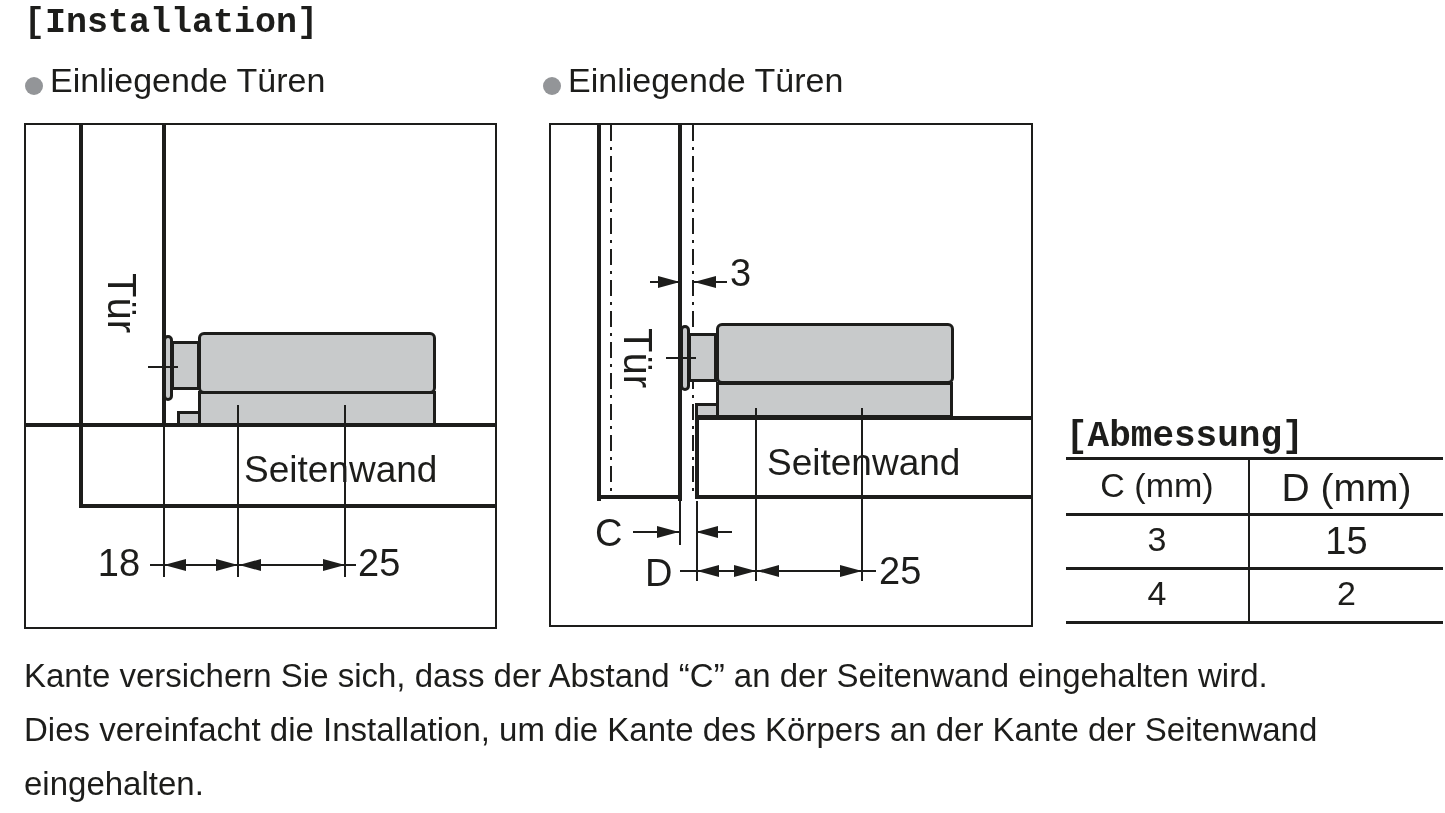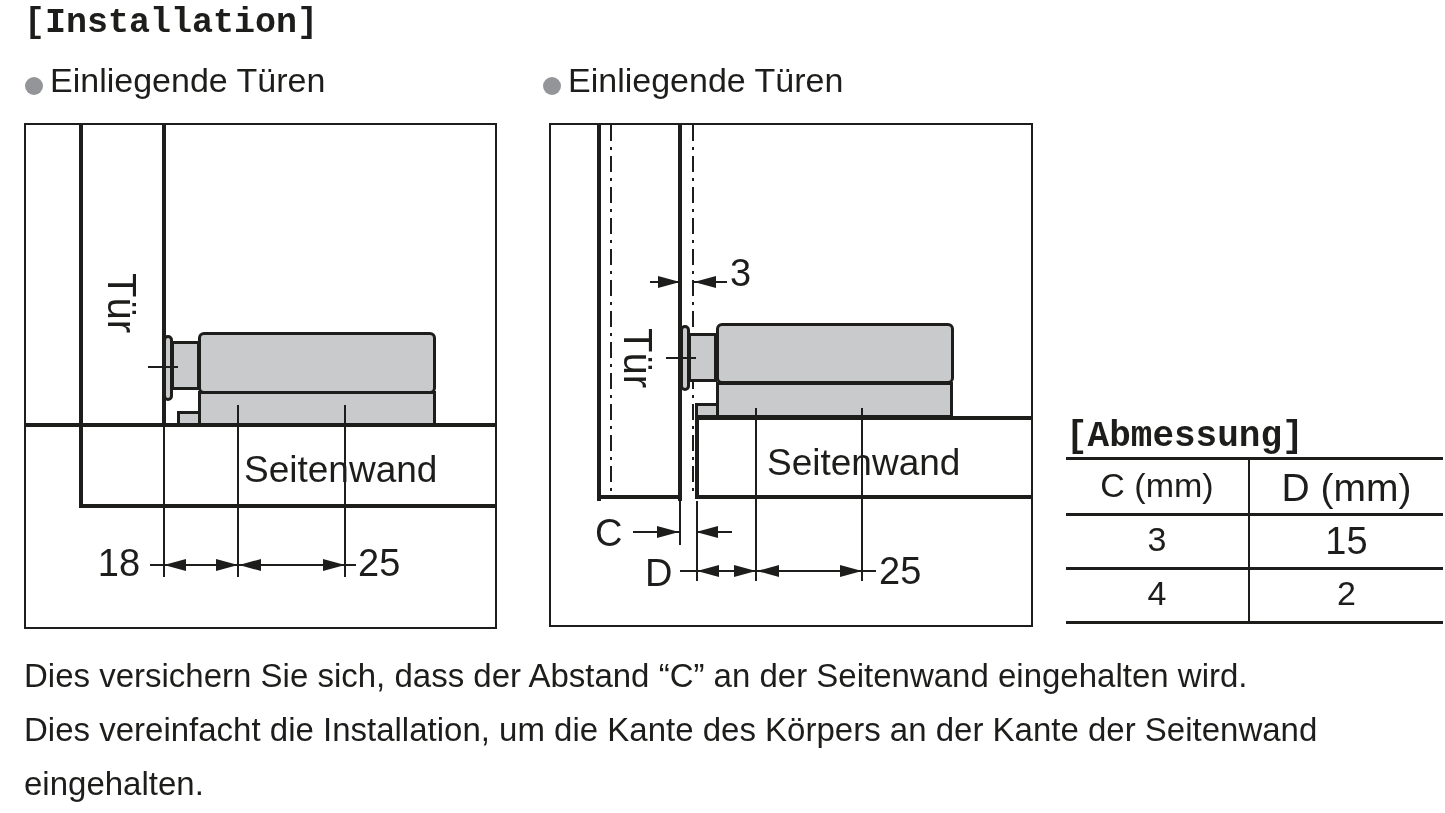--- a/index.html
+++ b/index.html
@@ -138,16 +138,16 @@
   <div class="txt ctr" style="left:1250px;top:467px;width:193px;font-size:39px;">D (mm)</div>
 
   <div class="txt ctr" style="left:1066px;top:521px;width:182px;font-size:34px;">3</div>
   <div class="txt ctr" style="left:1250px;top:521px;width:193px;font-size:38px;">15</div>
 
   <div class="txt ctr" style="left:1066px;top:575px;width:182px;font-size:34px;">4</div>
   <div class="txt ctr" style="left:1250px;top:575px;width:193px;font-size:34px;">2</div>
 </div>
 
 <div class="abs">
-  <div class="txt" style="left:24px;top:658px;font-size:33px;">Dies versichern Sie sich, dass der Abstand “C” an der Seitenwand eingehalten wird.</div>
+  <div class="txt" style="left:24px;top:658px;font-size:33px;">Kante versichern Sie sich, dass der Abstand “C” an der Seitenwand eingehalten wird.</div>
   <div class="txt" style="left:24px;top:712px;font-size:33px;">Dies vereinfacht die Installation, um die Kante des Körpers an der Kante der Seitenwand</div>
   <div class="txt" style="left:24px;top:766px;font-size:33px;">eingehalten.</div>
 </div>
 
 </body></html>

